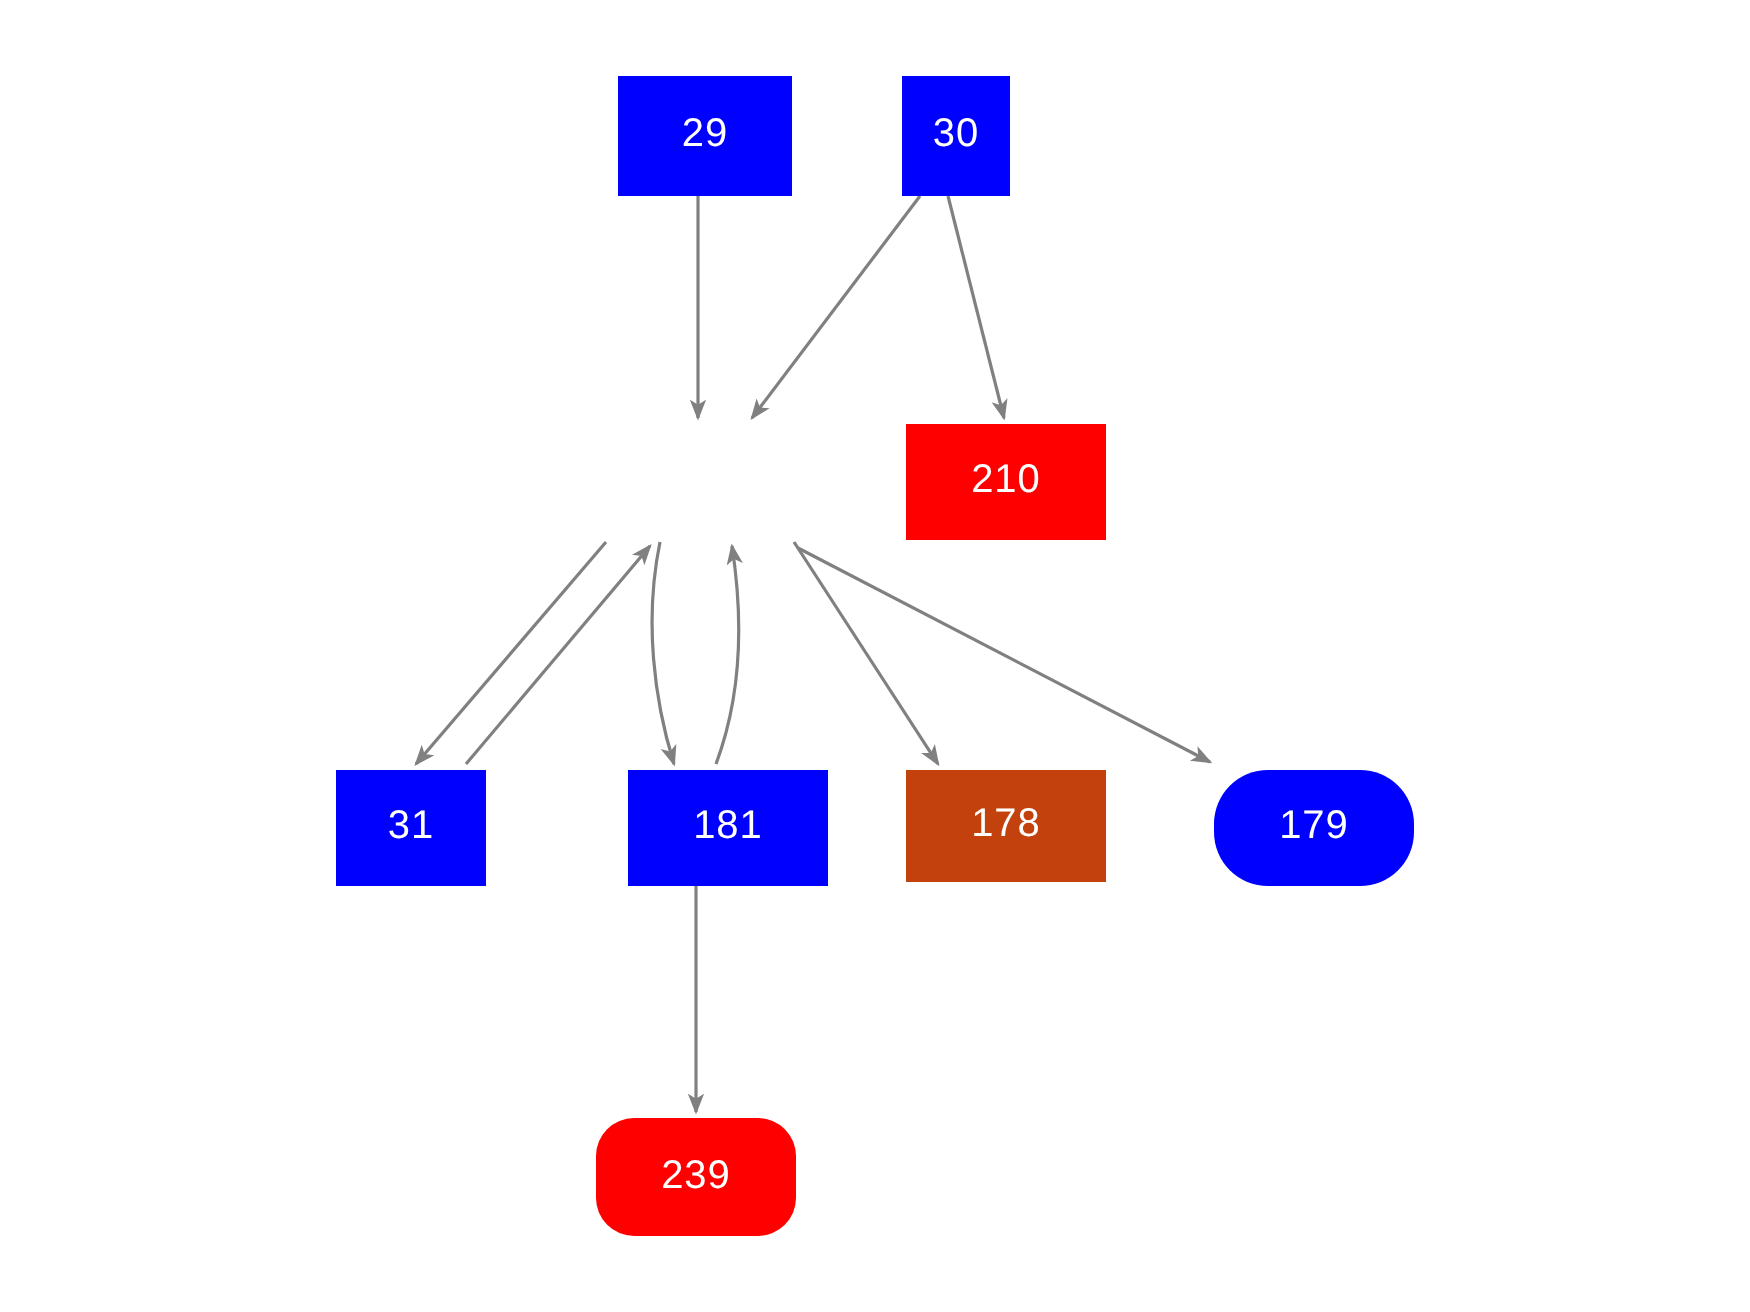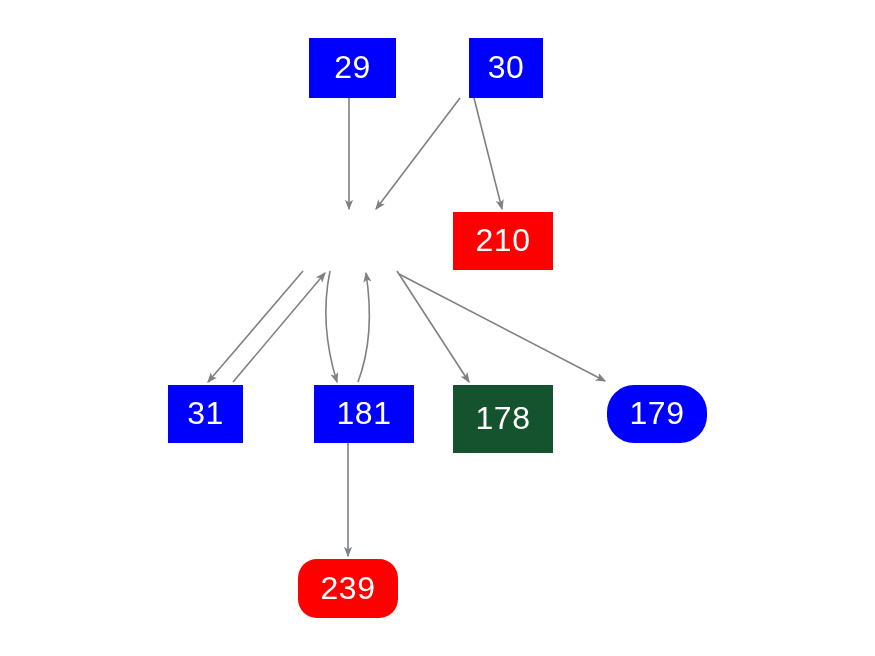--- a/index.html
+++ b/index.html
@@ -24,21 +24,21 @@
     width: 875px;
     height: 656px;
   }
   .graph-node {
     position: absolute;
     display: flex;
     align-items: center;
     justify-content: center;
     color: #ffffff;
     font-family: "Liberation Sans", sans-serif;
-    font-size: 32px;
+    font-size: 20px;
     font-weight: 400;
     line-height: 1;
     box-sizing: border-box;
     letter-spacing: 0.5px;
     user-select: none;
   }
   .node-label {
     display: block;
     transform: translateY(-1px);
   }
@@ -65,33 +65,33 @@
       <path d="M 358,382 C 370,350 372,312 366,273"></path>
       <path d="M 397,271 L 469,382"></path>
       <path d="M 399,274 L 605,381"></path>
       <path d="M 348,443 L 348,556"></path>
     </g>
   </svg>
 
   <div class="graph-node" style="left: 309px; top: 38px; width: 87px; height: 60px; background: rgb(0, 0, 255); color: rgb(255, 255, 255);">
     <span class="node-label">29</span>
   </div>
-  <div class="graph-node" style="left: 469px; top: 38px; width: 74px; height: 60px; background: rgb(0, 0, 255); color: rgb(255, 255, 255);">
+  <div class="graph-node" style="left: 451px; top: 38px; width: 54px; height: 60px; background: rgb(0, 0, 255); color: rgb(255, 255, 255);">
     <span class="node-label">30</span>
   </div>
   <div class="graph-node" style="left: 453px; top: 212px; width: 100px; height: 58px; background: rgb(255, 0, 0); color: rgb(255, 255, 255);">
     <span class="node-label">210</span>
   </div>
   <div class="graph-node" style="left: 168px; top: 385px; width: 75px; height: 58px; background: rgb(0, 0, 255); color: rgb(255, 255, 255);">
     <span class="node-label">31</span>
   </div>
   <div class="graph-node" style="left: 298px; top: 385px; width: 100px; height: 58px; background: rgb(0, 0, 255); color: rgb(255, 255, 255); margin-left: 16px;">
     <span class="node-label">181</span>
   </div>
-  <div class="graph-node" style="left: 453px; top: 385px; width: 100px; height: 68px; background: #14532d; color: rgb(255, 255, 255);">
+  <div class="graph-node" style="left: 453px; top: 385px; width: 100px; height: 56px; background: #c2410c; color: rgb(255, 255, 255);">
     <span class="node-label">178</span>
   </div>
   <div class="graph-node" style="left: 607px; top: 385px; width: 100px; height: 58px; background: rgb(0, 0, 255); color: rgb(255, 255, 255); border-radius: 27px;">
     <span class="node-label">179</span>
   </div>
   <div class="graph-node" style="left: 298px; top: 559px; width: 100px; height: 59px; background: rgb(255, 0, 0); color: rgb(255, 255, 255); border-radius: 19px;">
     <span class="node-label">239</span>
   </div>
 
 </div>

